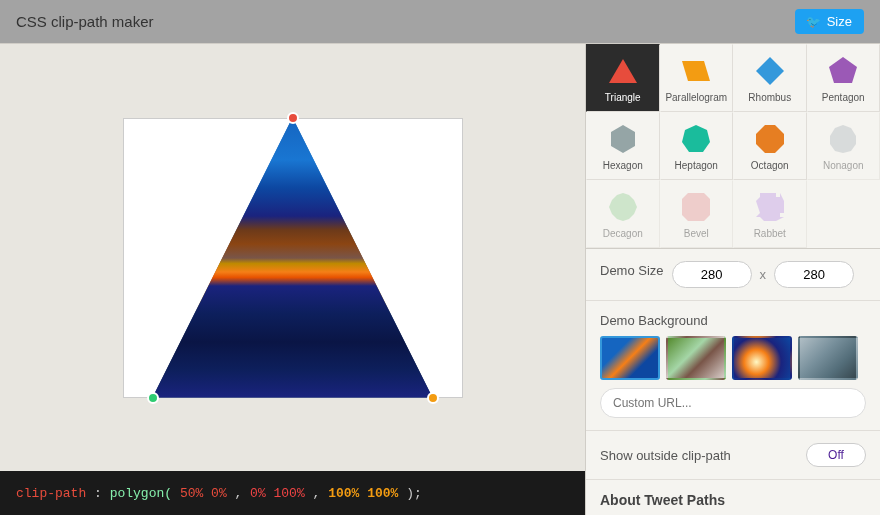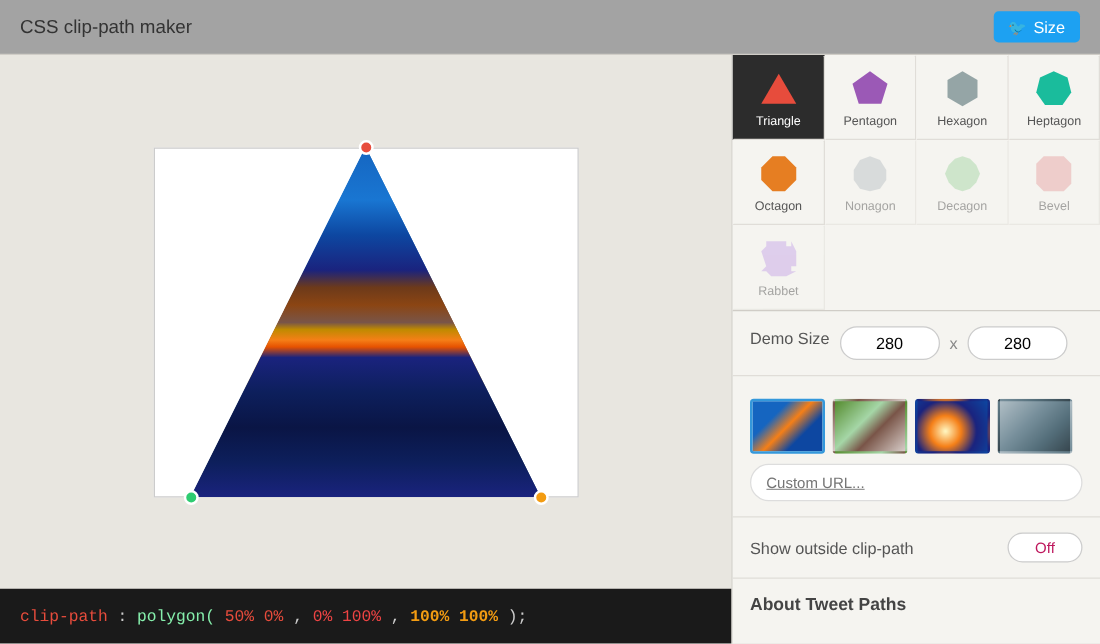--- a/index.html
+++ b/index.html
@@ -305,21 +305,20 @@
     .custom-url-input {
       width: 100%;
       padding: 7px 12px;
       border: 1px solid #ddd;
       border-radius: 20px;
       font-size: 12px;
       color: #999;
       background: white;
       outline: none;
       margin-top: 8px;
-      text-decoration: underline;
     }
 
     
     .toggle-row {
       display: flex;
       align-items: center;
       justify-content: space-between;
       padding: 12px 14px;
       border-bottom: 1px solid #e0ddd8;
     }
@@ -328,21 +327,21 @@
       font-size: 13px;
       color: #555;
     }
 
     .toggle-btn {
       background: white;
       border: 1px solid #ccc;
       border-radius: 20px;
       padding: 4px 16px;
       font-size: 12px;
-      color: #be185d;
+      color: #4c1d95;
       cursor: pointer;
       min-width: 60px;
       text-align: center;
     }
 
     
     .about-section {
       padding: 12px 14px;
     }
 
@@ -419,21 +418,37 @@
       <div class="shape-item active">
         <div class="shape-icon">
           <svg width="32" height="32" viewBox="0 0 32 32">
             <polygon points="16,4 2,28 30,28" class="triangle-svg"></polygon>
           </svg>
         </div>
         <span class="shape-label">Triangle</span>
       </div>
 
 
-
+      <div class="shape-item">
+        <div class="shape-icon">
+          <svg width="32" height="32" viewBox="0 0 32 32">
+            <polygon points="8,26 30,26 24,6 2,6" class="parallelogram-svg"></polygon>
+          </svg>
+        </div>
+        <span class="shape-label">Parallelogram</span>
+      </div>
+
+      <div class="shape-item">
+        <div class="shape-icon">
+          <svg width="32" height="32" viewBox="0 0 32 32">
+            <polygon points="16,2 30,16 16,30 2,16" class="rhombus-svg"></polygon>
+          </svg>
+        </div>
+        <span class="shape-label">Rhombus</span>
+      </div>
 
       <div class="shape-item">
         <div class="shape-icon">
           <svg width="32" height="32" viewBox="0 0 32 32">
             <polygon points="16,2 30,12 25,28 7,28 2,12" class="pentagon-svg"></polygon>
           </svg>
         </div>
         <span class="shape-label">Pentagon</span>
       </div>
 
@@ -505,20 +520,21 @@
     <div class="section">
       <div class="size-row">
         <span class="section-label">Demo Size</span>
         <input class="size-input" type="text" value="280" style="">
         <span class="size-x">x</span>
         <input class="size-input" type="text" value="280" style="">
       </div>
     </div>
 
     <div class="section">
+      <div class="section-label">Demo Background</div>
       <div class="bg-thumbs">
         <div class="bg-thumb bg-thumb-1 active"></div>
         <div class="bg-thumb bg-thumb-2"></div>
         <div class="bg-thumb bg-thumb-3"></div>
         <div class="bg-thumb bg-thumb-4"></div>
       </div>
       <input class="custom-url-input" type="text" placeholder="Custom URL..." style="">
     </div>
 
     <div class="toggle-row">

